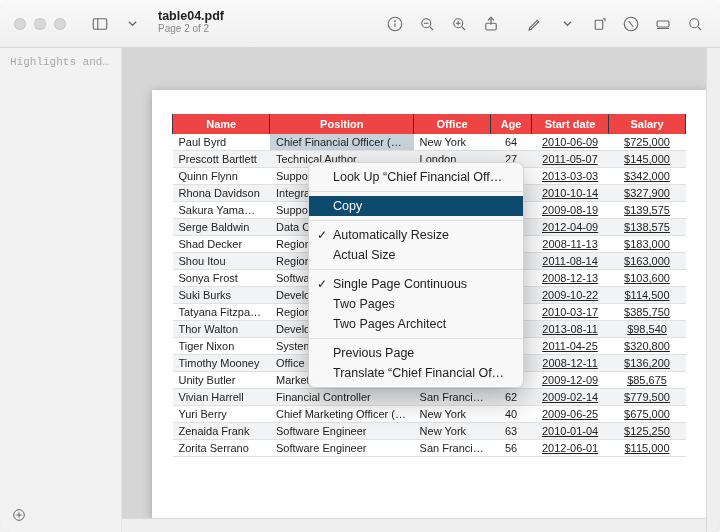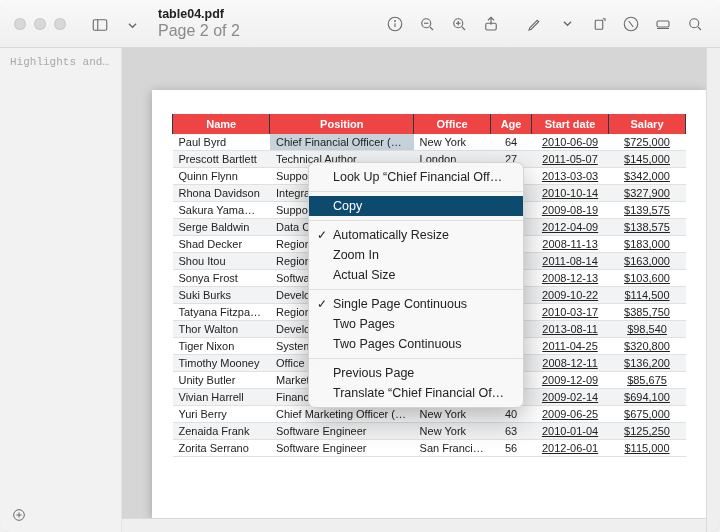--- a/index.html
+++ b/index.html
@@ -22,27 +22,27 @@
   
   .titlebar {
     height:48px;
     background:linear-gradient(#f9f9f9,#efefef);
     border-bottom:1px solid #d9d9d9;
     display:flex; align-items:center;
     position:relative;
   }
   .traffic-lights { display:flex; gap:8px; padding-left:14px; width:86px; }
   .tl { width:12px;height:12px;border-radius:50%; background:#d8d8d8; border:1px solid rgba(0,0,0,0.08);}
-  .tb-left { display:flex; align-items:flex-end; gap:4px; }
+  .tb-left { display:flex; align-items:flex-start; gap:4px; }
   .tb-btn { width:28px;height:28px; display:flex;align-items:center;justify-content:center; color:#6a6a6a; border-radius:5px;}
   .tb-btn svg { width:18px; height:18px; stroke:#6a6a6a; stroke-width:1.5; fill:none; }
   .chevron-small svg { width:9px;height:9px; }
   .title-block { margin-left:8px; display:flex; flex-direction:column; line-height:1.1;}
   .title-main { font-size:12.5px; font-weight:600; color:#222;}
-  .title-sub { font-size:16px; color:#8a8a8a;}
+  .title-sub { font-size:10px; color:#8a8a8a;}
   .tb-right { margin-left:auto; display:flex; align-items:center; padding-right:10px; gap:2px;}
   .tb-right .tb-btn { width:30px; }
   .tb-group-div { width:10px; }
 
   
   .body { flex:1; display:flex; min-height:0; }
   .sidebar {
     width:122px; background:#f2f2f2; border-right:1px solid #e4e4e4;
     display:flex; flex-direction:column;font-family:Liberation Mono, monospace;
   }
@@ -349,21 +349,21 @@
                 <td class="center">47</td>
                 <td class="num">2009-12-09</td>
                 <td class="num">$85,675</td>
               </tr>
               <tr>
                 <td>Vivian Harrell</td>
                 <td>Financial Controller</td>
                 <td>San Francisco</td>
                 <td class="center">62</td>
                 <td class="num">2009-02-14</td>
-                <td class="num">$694,100</td>
+                <td class="num">$779,500</td>
               </tr>
               <tr>
                 <td>Yuri Berry</td>
                 <td>Chief Marketing Officer (CMO)</td>
                 <td>New York</td>
                 <td class="center">40</td>
                 <td class="num">2009-06-25</td>
                 <td class="num">$675,000</td>
               </tr>
               <tr>
@@ -389,24 +389,23 @@
       <div class="scroll-margin-h"></div>
     </div>
   </div>
 
   <div class="context-menu">
     <div class="cm-item">Look Up “Chief Financial Officer (CFO)…”</div>
     <div class="cm-sep"></div>
     <div class="cm-item hl">Copy</div>
     <div class="cm-sep"></div>
     <div class="cm-item"><span class="check">✓</span><span>Automatically Resize</span></div>
-    <div class="cm-item">Zoom In</div>
     <div class="cm-item">Actual Size</div>
     <div class="cm-sep"></div>
     <div class="cm-item"><span class="check">✓</span><span>Single Page Continuous</span></div>
     <div class="cm-item">Two Pages</div>
-    <div class="cm-item">Two Pages Continuous</div>
+    <div class="cm-item">Two Pages Architect</div>
     <div class="cm-sep"></div>
     <div class="cm-item">Previous Page</div>
     <div class="cm-item">Translate “Chief Financial Officer (CFO)…”</div>
   </div>
 
 </div>
 
 </body></html>

